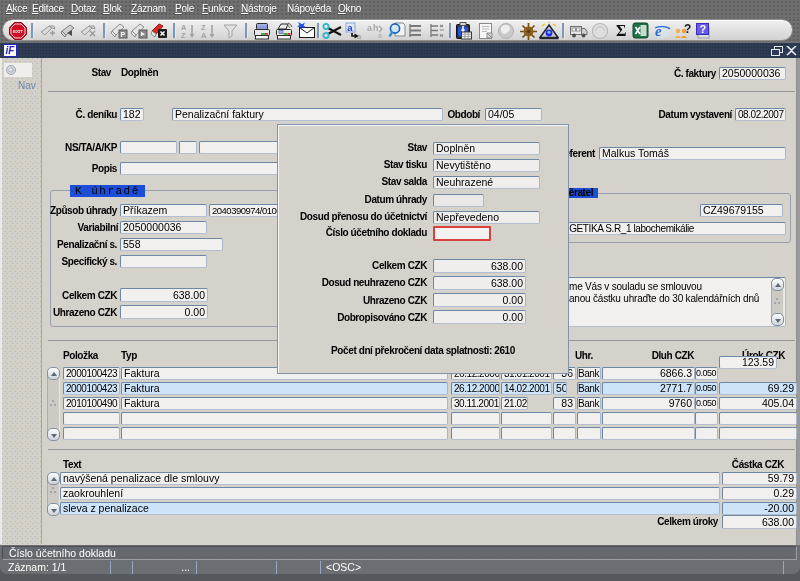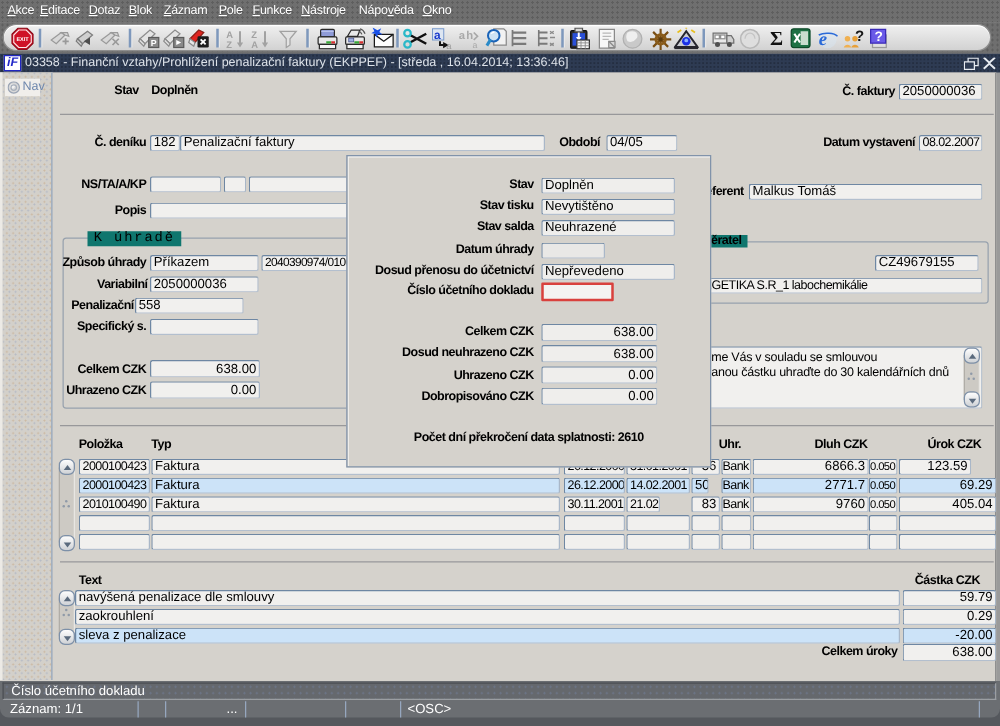--- a/index.html
+++ b/index.html
@@ -25,21 +25,21 @@
 #navtab{position:absolute;left:4px;top:63px;width:28px;height:14px;background:#f0eeeb;color:#6e87ad;font-size:10px;line-height:14px}
 .lb{position:absolute;font-weight:bold;color:#000;white-space:nowrap;font-size:10px;letter-spacing:-0.4px;line-height:10px}
 .rl{text-align:center}
 .fld{position:absolute;background:#f1f0ee;border:1px solid #6e87a3;border-bottom-color:#b3bfce;border-right-color:#a9b7c8;border-radius:2px;padding:0 2px;white-space:nowrap;overflow:hidden;font-size:10.5px;line-height:11px;color:#000}
 .num{font-size:10px;letter-spacing:-0.45px}
 .num2{font-size:9px;letter-spacing:-0.5px;padding:0 1px 0 0}
 .rt{text-align:right}
 .blue{background:#cce3f8}
 .hl{position:absolute;height:1px;background:#98989a}
 .grp{position:absolute;border:1px solid #97a1ad;border-radius:3px}
-.glab{position:absolute;background:#0f766e;padding:0 5px;color:#000;white-space:nowrap}
+.glab{position:absolute;background:#1d4ed8;padding:0 5px;color:#000;white-space:nowrap}
 
 .sbtn{position:absolute;width:13px;height:13px;border:1px solid #7d90a8;border-radius:5px;background:linear-gradient(#fdfdfd,#cfd2d6)}
 .sbtn:after{content:"";position:absolute;left:3px;border-left:3px solid transparent;border-right:3px solid transparent}
 .up:after{top:4px;border-bottom:4px solid #5a6a7d}
 .dn:after{top:5px;border-top:4px solid #5a6a7d}
 .strack{position:absolute;width:13px;background:#cdcac4;border-left:1px solid #b0ada7;border-right:1px solid #e8e6e2}
 .sdots,.sdots:before,.sdots:after{position:absolute;width:2px;height:2px;background:#8f9aa8;border-radius:50%;content:""}
 .sdots:before{left:-2px;top:4px}.sdots:after{left:2px;top:4px}
 
 #popup{position:absolute;left:277px;top:124px;width:292px;height:250px;background:#d5d2cc;border:1px solid #8193aa;box-shadow:inset 1px 1px 0 rgba(255,255,255,.8)}
@@ -262,50 +262,49 @@
 <svg class="ticon" style="left:691px;top:2px" width="19" height="18">
           <rect x="4" y="6" width="11" height="10" fill="#e0e0e0" stroke="#9a9a9a"></rect>
           <rect x="2.5" y="1.5" width="12" height="11" fill="#6a5ae8" stroke="#3a2ab8"></rect>
           <text x="5.5" y="11" font-size="11" font-weight="bold" fill="#fff" font-family="Liberation Sans">?</text>
         </svg>
 </div>
     </div>
 
 <div id="titlebar">
 <div id="wicon">iF</div>
-<div id="titletxt">03358 - Finanční vztahy/Prohlížení penalizační faktury (EKPPEF) - [středa , 16.04.2014; 13:36:46]</div>
 <svg class="ab" style="left:771px;top:3px" width="13" height="10">
         <rect x="3.5" y="0.5" width="8" height="6" fill="none" stroke="#e6eaf0"></rect>
         <rect x="0.5" y="3.5" width="8" height="6" fill="#2e3b53" stroke="#e6eaf0"></rect>
       </svg>
 <svg class="ab" style="left:786px;top:3px" width="11" height="10">
         <path d="M1 0 L5.5 4.2 L10 0 M1 9 L5.5 4.8 L10 9" stroke="#e6eaf0" stroke-width="1.6" fill="none"></path>
       </svg>
 </div>
 
 <div id="main"></div>
 <div id="nav"></div>
 <div id="navtab">
-      <span style="position:absolute;left:14px;top:0">Nav</span>
+      <span style="position:absolute;left:14px;top:16px">Nav</span>
 <svg width="11" height="11" style="position:absolute;left:2px;top:2px">
         <circle cx="5" cy="5" r="4.5" fill="#d8d8d8" stroke="#9aa4b4"></circle>
         <circle cx="4" cy="4" r="1.8" fill="#f2f2f2"></circle>
         <circle cx="5" cy="5" r="2.2" fill="none" stroke="#a8b0bc"></circle>
       </svg>
 </div>
 
 <div class="lb rl" style="right:689px;top:68px">Stav</div>
 <div class="lb" style="left:121px;top:68px">Doplněn</div>
 <div class="lb rl" style="right:84px;top:69px">Č. faktury</div>
 <div class="fld" style="left:719px;top:67px;width:67px;height:13px">2050000036</div>
 <div class="hl" style="left:48px;top:91px;width:747px"></div>
 
 <div class="lb rl" style="right:683px;top:110px">Č. deníku</div>
 <div class="fld" style="left:120px;top:108px;width:24px;height:13px">182</div>
-<div class="fld" style="left:144px;top:108px;width:292px;height:13px">Penalizační faktury</div>
+<div class="fld" style="left:172px;top:108px;width:271px;height:13px">Penalizační faktury</div>
 <div class="lb rl" style="right:320px;top:110px">Období</div>
 <div class="fld" style="left:485px;top:108px;width:57px;height:13px">04/05</div>
 <div class="lb rl" style="right:68px;top:110px">Datum vystavení</div>
 <div class="fld num" style="left:735px;top:108px;width:51px;height:13px">08.02.2007</div>
 
 <div class="lb rl" style="right:683px;top:143px">NS/TA/A/KP</div>
 <div class="fld" style="left:120px;top:141px;width:57px;height:13px"></div>
 <div class="fld" style="left:179px;top:141px;width:18px;height:13px"></div>
 <div class="fld" style="left:199px;top:141px;width:84px;height:13px"></div>
 <div class="lb rl" style="right:205px;top:149px">Referent</div>
@@ -315,21 +314,21 @@
 <div class="fld" style="left:120px;top:162px;width:440px;height:13px"></div>
 
 <div class="grp" style="left:50px;top:190px;width:235px;height:137px"></div>
 <div class="glab" style="left:70px;top:185px;font-family:'Liberation Mono',monospace;font-size:11px;letter-spacing:1.5px">K úhradě</div>
 <div class="lb rl" style="right:683px;top:206px">Způsob úhrady</div>
 <div class="fld" style="left:120px;top:204px;width:87px;height:13px">Příkazem</div>
 <div class="fld" style="left:209px;top:204px;width:93px;height:13px;font-size:9.5px;letter-spacing:-0.5px">2040390974/0100</div>
 <div class="lb rl" style="right:672px;top:223px">Variabilní s.</div>
 <div class="fld" style="left:120px;top:221px;width:87px;height:13px">2050000036</div>
 <div class="lb rl" style="right:683px;top:240px">Penalizační s.</div>
-<div class="fld" style="left:108px;top:238px;width:87px;height:13px">558</div>
+<div class="fld" style="left:120px;top:238px;width:103px;height:13px">558</div>
 <div class="lb rl" style="right:683px;top:257px">Specifický s.</div>
 <div class="fld" style="left:120px;top:255px;width:87px;height:13px"></div>
 <div class="lb rl" style="right:683px;top:291px">Celkem CZK</div>
 <div class="fld rt" style="left:120px;top:288px;width:88px;height:14px;line-height:12px">638.00</div>
 <div class="lb rl" style="right:683px;top:308px">Uhrazeno CZK</div>
 <div class="fld rt" style="left:120px;top:305px;width:88px;height:14px;line-height:12px">0.00</div>
 
 <div class="grp" style="left:540px;top:193px;width:251px;height:50px"></div>
 <div class="glab lb" style="left:545px;top:188px">Odběratel</div>
 <div class="fld" style="left:700px;top:204px;width:83px;height:13px">CZ49679155</div>
@@ -358,21 +357,21 @@
 <div class="lb rl" style="right:15px;top:351px">Úrok CZK</div>
 
 <div class="fld num" style="left:63px;top:367px;width:57px;height:13px">2000100423</div>
 <div class="fld" style="left:121px;top:367px;width:327px;height:13px">Faktura</div>
 <div class="fld num" style="left:451px;top:367px;width:49px;height:13px">26.12.2000</div>
 <div class="fld num" style="left:501px;top:367px;width:51px;height:13px">31.01.2001</div>
 <div class="fld rt" style="left:553px;top:367px;width:23px;height:13px">36</div>
 <div class="fld num" style="left:577px;top:367px;width:24px;height:13px;padding:0">Bank</div>
 <div class="fld rt" style="left:602px;top:367px;width:93px;height:13px">6866.3</div>
 <div class="fld rt num2" style="left:695px;top:367px;width:23px;height:13px">0.050</div>
-<div class="fld rt" style="left:719px;top:367px;width:58px;height:13px">123.59</div>
+<div class="fld rt" style="left:719px;top:356px;width:58px;height:13px">123.59</div>
 
 <div class="fld num blue" style="left:63px;top:382px;width:57px;height:13px">2000100423</div>
 <div class="fld blue" style="left:121px;top:382px;width:327px;height:13px">Faktura</div>
 <div class="fld num blue" style="left:451px;top:382px;width:49px;height:13px">26.12.2000</div>
 <div class="fld num blue" style="left:501px;top:382px;width:51px;height:13px">14.02.2001</div>
 <div class="fld rt blue" style="left:553px;top:382px;width:14px;height:13px">50</div>
 <div class="fld num blue" style="left:577px;top:382px;width:24px;height:13px;padding:0">Bank</div>
 <div class="fld rt blue" style="left:602px;top:382px;width:93px;height:13px">2771.7</div>
 <div class="fld rt num2 blue" style="left:695px;top:382px;width:23px;height:13px">0.050</div>
 <div class="fld rt blue" style="left:719px;top:382px;width:78px;height:13px">69.29</div>

